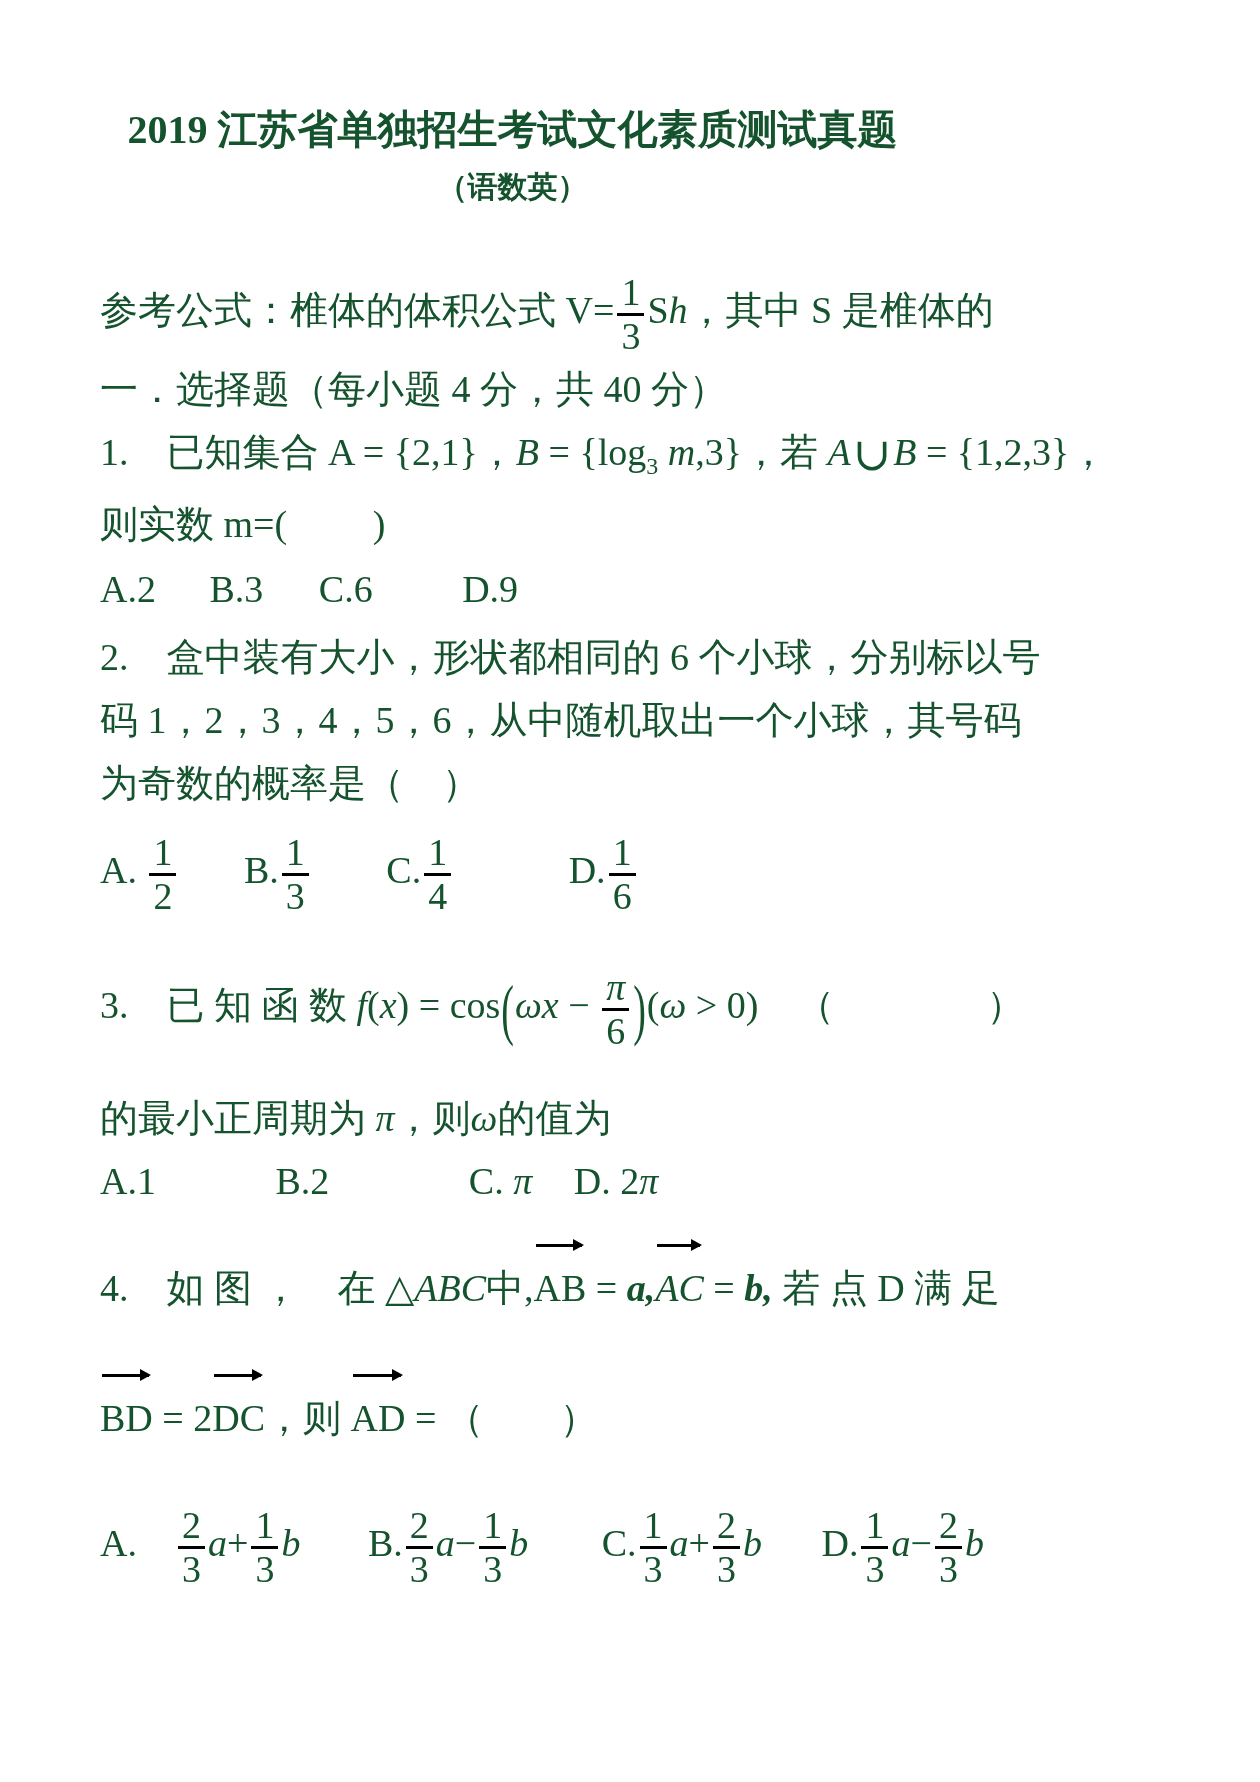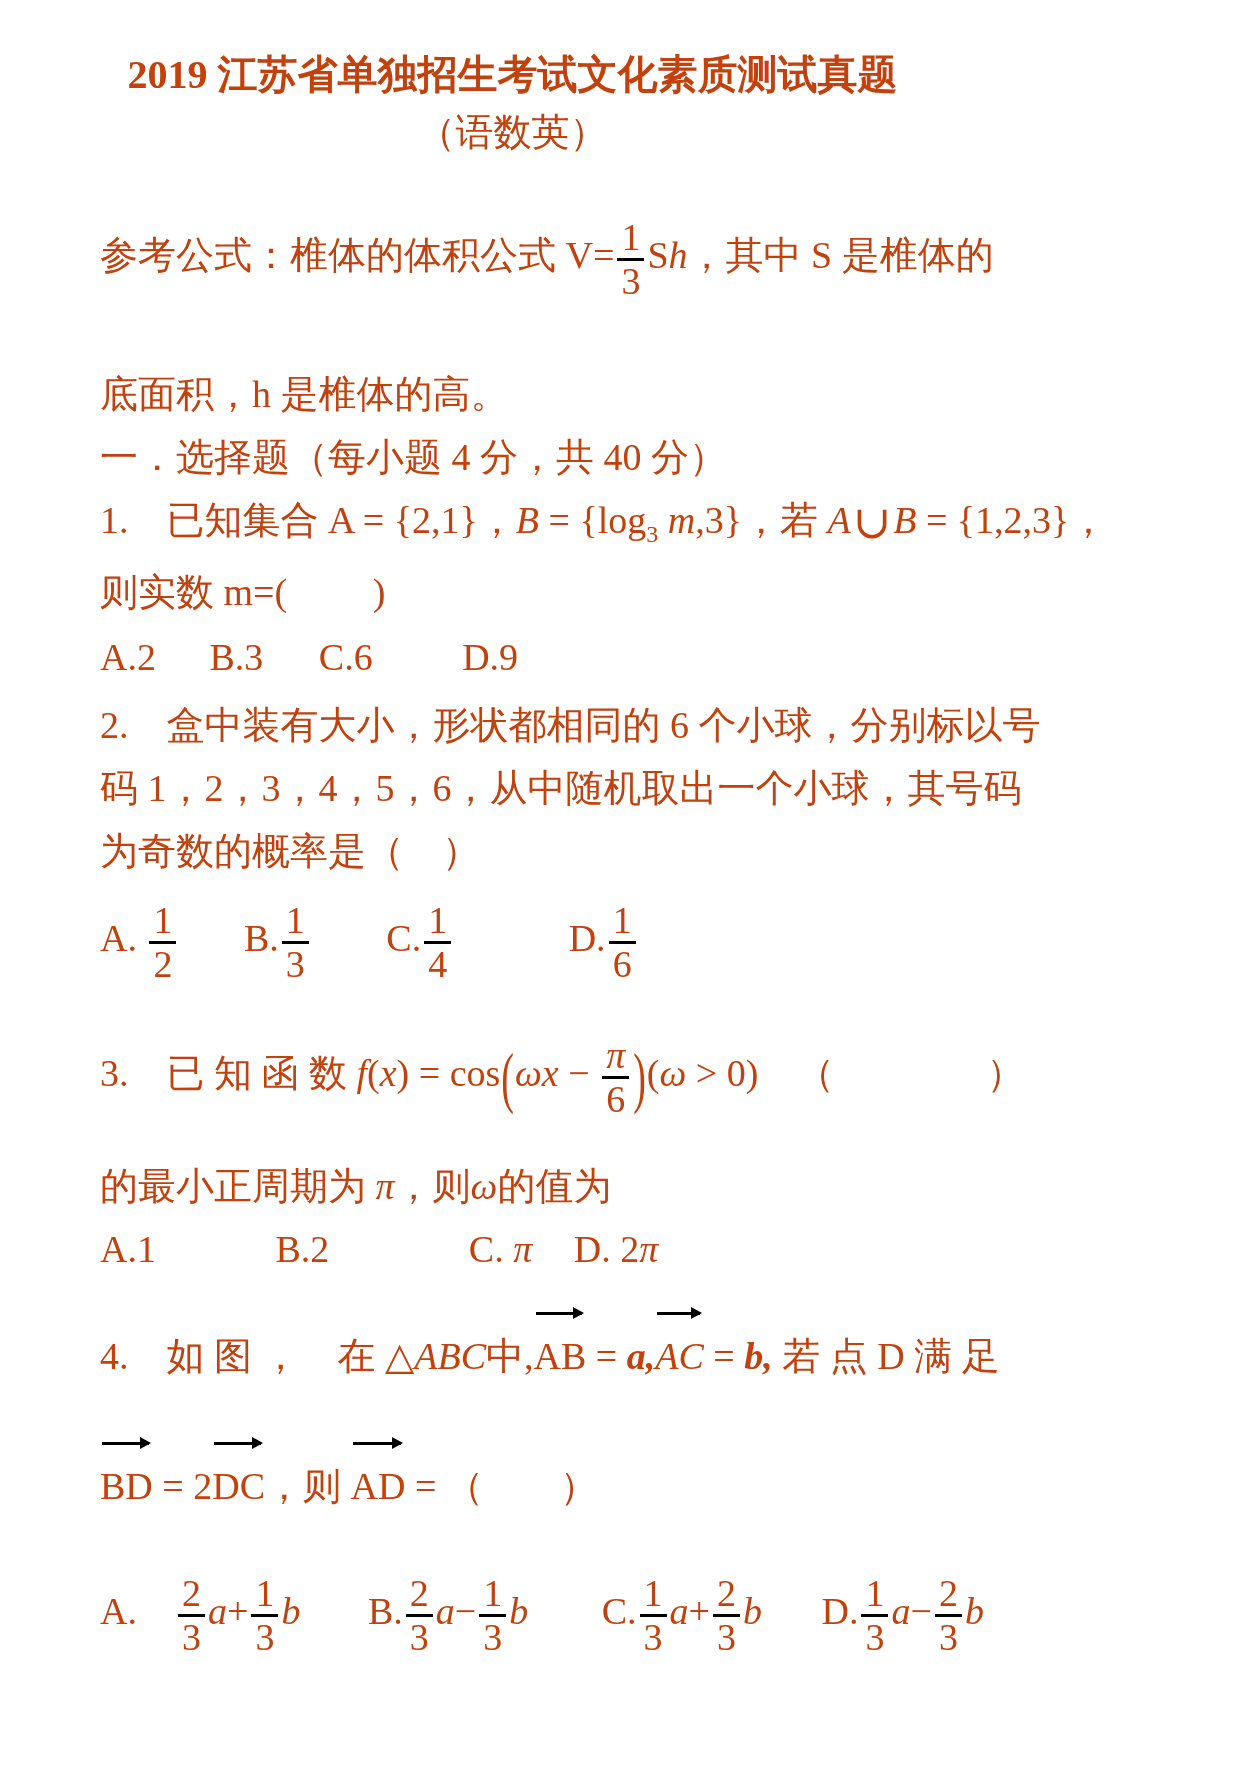--- a/index.html
+++ b/index.html
@@ -1,27 +1,27 @@
 <!DOCTYPE html>
 <html><head>
 <meta charset="utf-8">
 <style>
   html,body { margin:0; padding:0; background:#ffffff; }
   .page {
     position:relative;
     width:1250px; height:1782px;
-    background:#ffffff; color:#c2410c;
+    background:#ffffff; color:#14532d;
     font-family:"Liberation Serif","DejaVu Serif",serif;
-    padding:50px 100px 0 100px;
+    padding:105px 100px 0 100px;
     box-sizing:border-box;
     overflow:hidden;
   }
   .titles { text-align:center; padding-right:225px; }
   .title    { font-size:40px; font-weight:bold; line-height:50px; white-space:nowrap; }
-  .subtitle { font-size:38px; font-weight:normal; line-height:50px; margin-top:7px; white-space:nowrap; }
+  .subtitle { font-size:30px; font-weight:bold; line-height:50px; margin-top:7px; white-space:nowrap; }
   .line { font-size:38px; line-height:63px; white-space:nowrap; }
   .tall  { line-height:96px; }
   .xtall { line-height:120px; }
   .it { font-style:italic; }
   sub { font-size:24px; line-height:0; }
   
   .frac {
     display:inline-flex; flex-direction:column; align-items:center;
     vertical-align:middle; line-height:1.08; margin:0 3px; text-align:center;
   }
@@ -47,21 +47,20 @@
 
   <div class="titles">
     <div class="title">2019 江苏省单独招生考试文化素质测试真题</div>
     <div class="subtitle">（语数英）</div>
   </div>
 
   <div class="line tall" style="margin-top:50px"><span>参考公式：椎体的体积公式 V=</span><span class="frac">
         <span class="num">1</span>
         <span class="den">3</span>
       </span><span>S</span><i>h</i><span>，其中 S 是椎体的</span></div>
-  <div class="line" style="margin-top:60px"><span>底面积，h 是椎体的高。</span></div>
 
   <div class="line">一．选择题（每小题 4 分，共 40 分）</div>
 
   <div class="line"><span>1.　已知集合 A = {2,1}，</span><i>B</i><span> = {log</span><sub>3</sub><span> </span><i>m</i><span>,3}，若 </span><i>A</i><span class="cup">∪</span><i>B</i><span> = {1,2,3}，</span></div>
   <div class="line" style="margin-top:7px"><span>则实数 m=(　　 )</span></div>
   <div class="line opts" style="margin-top:2px">
     <span class="opt"><span>A.2</span></span>
     <span class="opt" style="margin-left:44px"><span>B.3</span></span>
     <span class="opt" style="margin-left:46px"><span>C.6</span></span>
     <span class="opt" style="margin-left:80px"><span>D.9</span></span>

